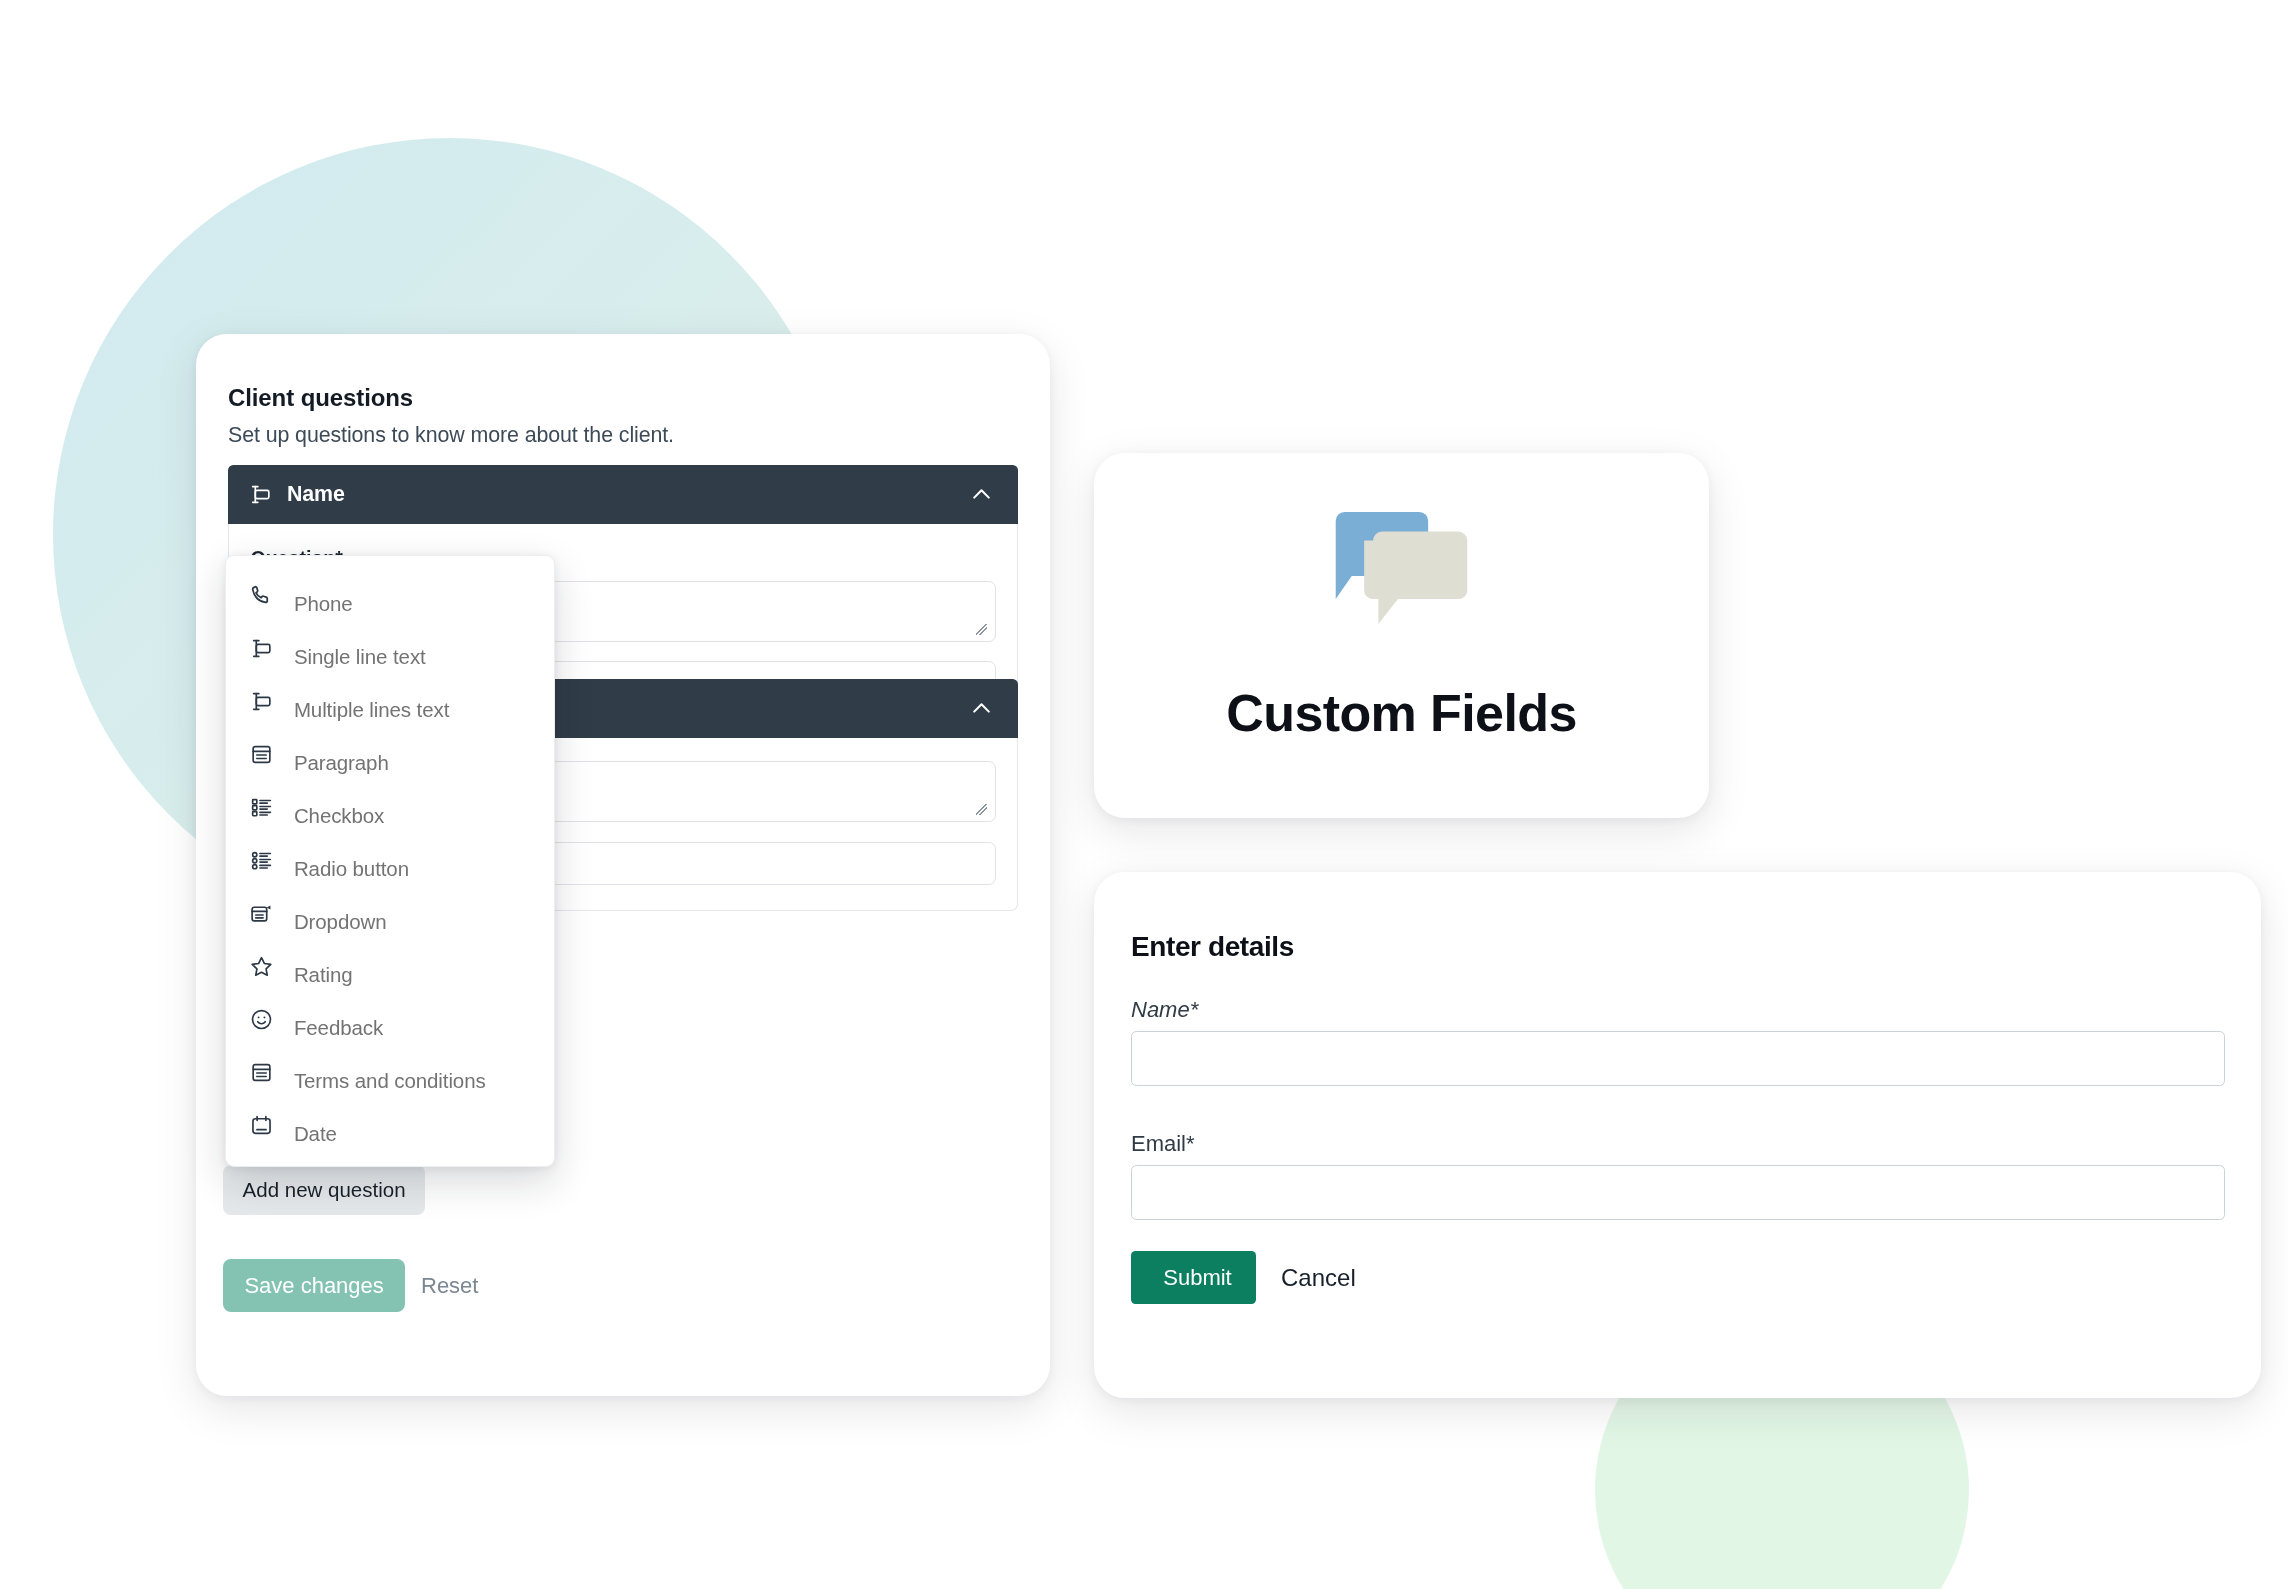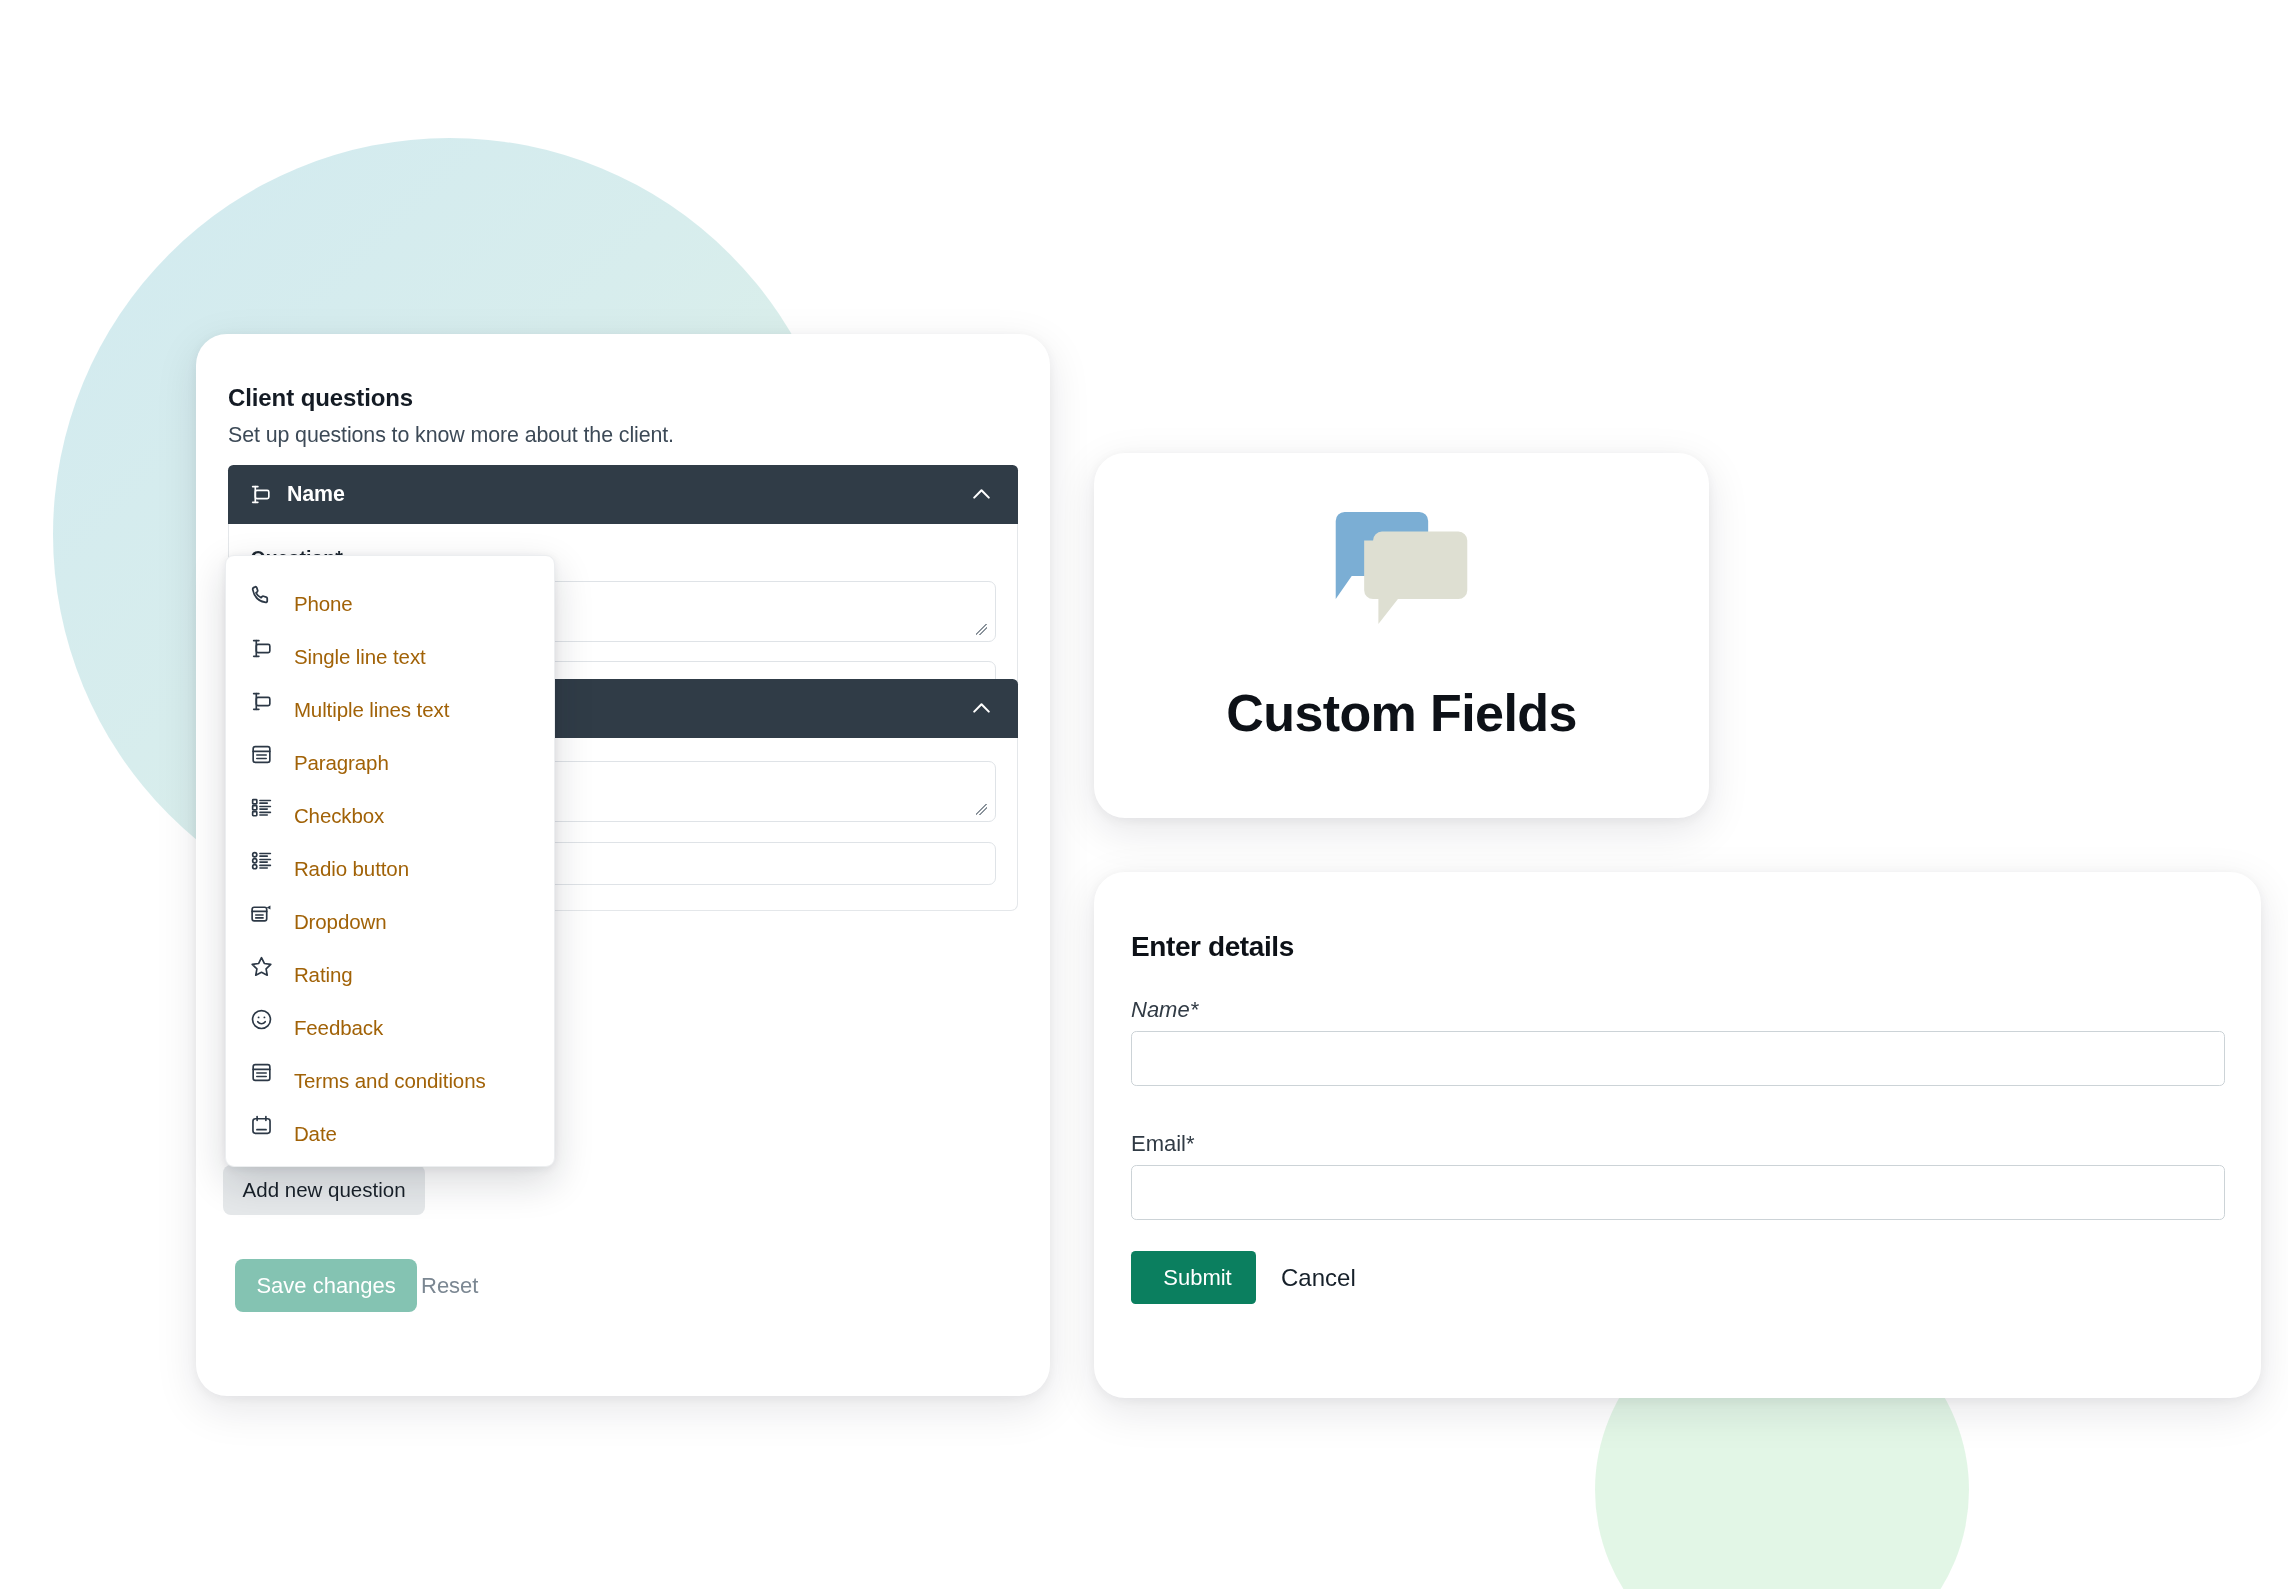--- a/index.html
+++ b/index.html
@@ -106,21 +106,21 @@
     background: #e5e8ea; border: none; border-radius: 8px;
     font-family: "Liberation Sans", sans-serif;
     font-size: 20.5px; color: #182029; font-weight: 400;
     cursor: pointer;
   }
   #save-changes {
     position: absolute; left: 223px; top: 1259px;
     padding: 0 21.4px; height: 53px; line-height: 53px;
     background: #84c3b2; border: none; border-radius: 8px;
     font-family: "Liberation Sans", sans-serif;
-    font-size: 22px; color: #ffffff; cursor: pointer; margin-left: 12px;
+    font-size: 22px; color: #ffffff; cursor: pointer;
   }
   #reset-btn {
     position: absolute; left: 421px; top: 1259px;
     height: 53px; line-height: 53px;
     background: transparent; border: none;
     font-family: "Liberation Sans", sans-serif;
     font-size: 22px; color: #7b8792; cursor: pointer;
   }
 
   
@@ -139,21 +139,21 @@
     height: 53px; padding: 0 18px 0 21.4px;
     cursor: pointer;
   }
   .dd-ico {
     width: 28.5px; height: 28.5px; flex: 0 0 28.5px;
     display: flex; align-items: center; justify-content: center;
     color: #2c3846;
   }
   .dd-ico svg { width: 25px; height: 25px; display: block; }
   .dd-lbl {
-    margin-left: 18px; font-size: 20.5px; color: #a16207; letter-spacing: -0.1px; margin-top: 18px;
+    margin-left: 18px; font-size: 20.5px; color: #737373; letter-spacing: -0.1px; margin-top: 18px;
   }
 
   
   #custom-fields-card { left: 1094px; top: 453px; width: 615px; height: 365px; }
   #cf-illustration {
     position: absolute; left: 0; right: 0; top: 59px;
     height: 107px; display: flex; justify-content: center;
   }
   #cf-title {
     position: absolute; left: 0; right: 0; top: 230px;

